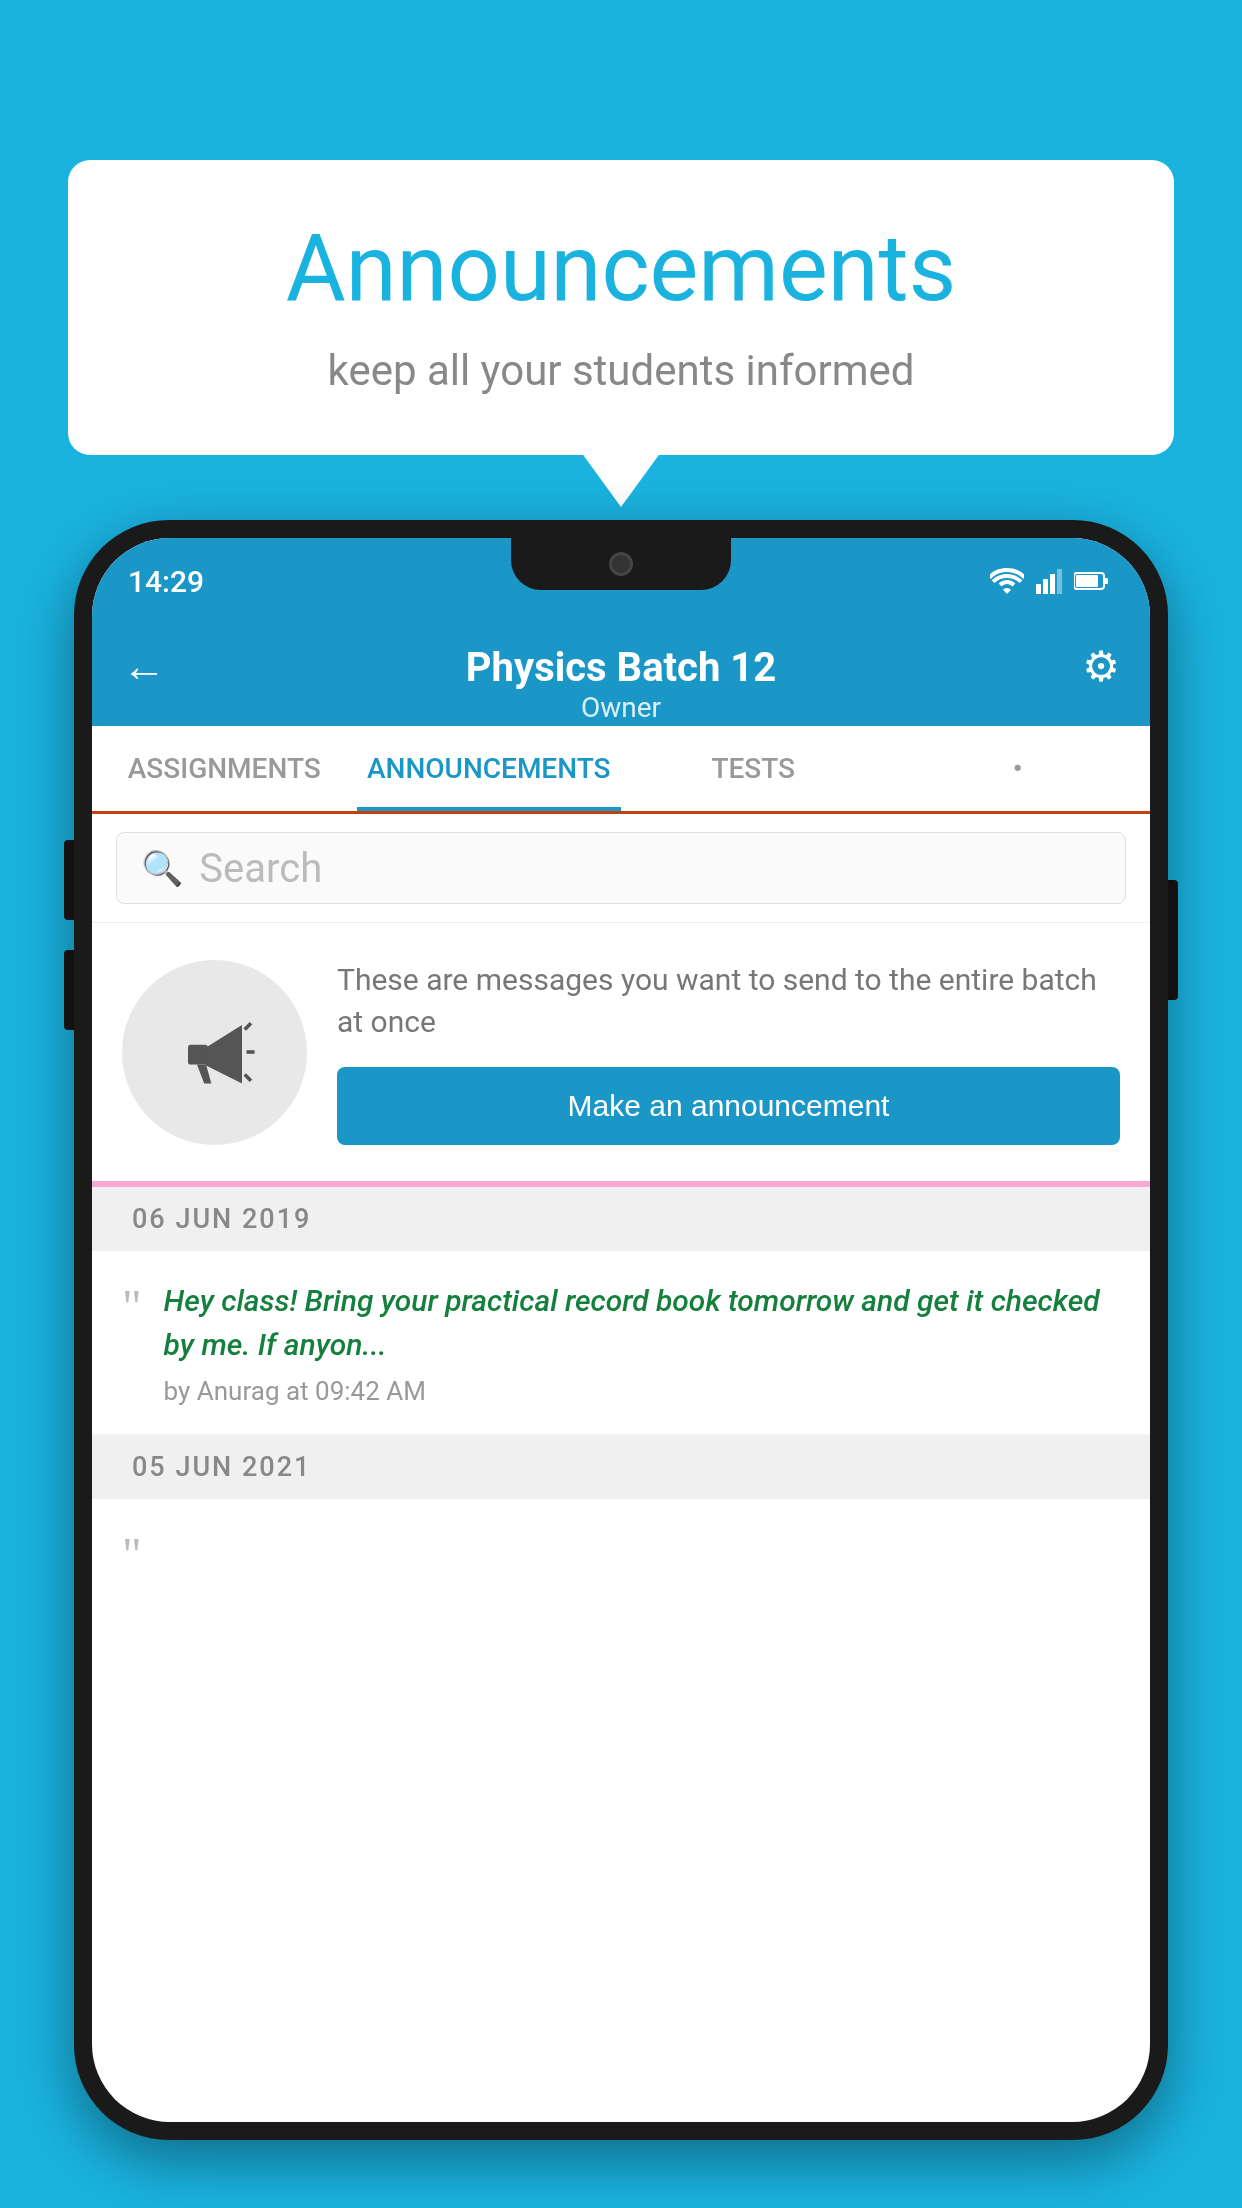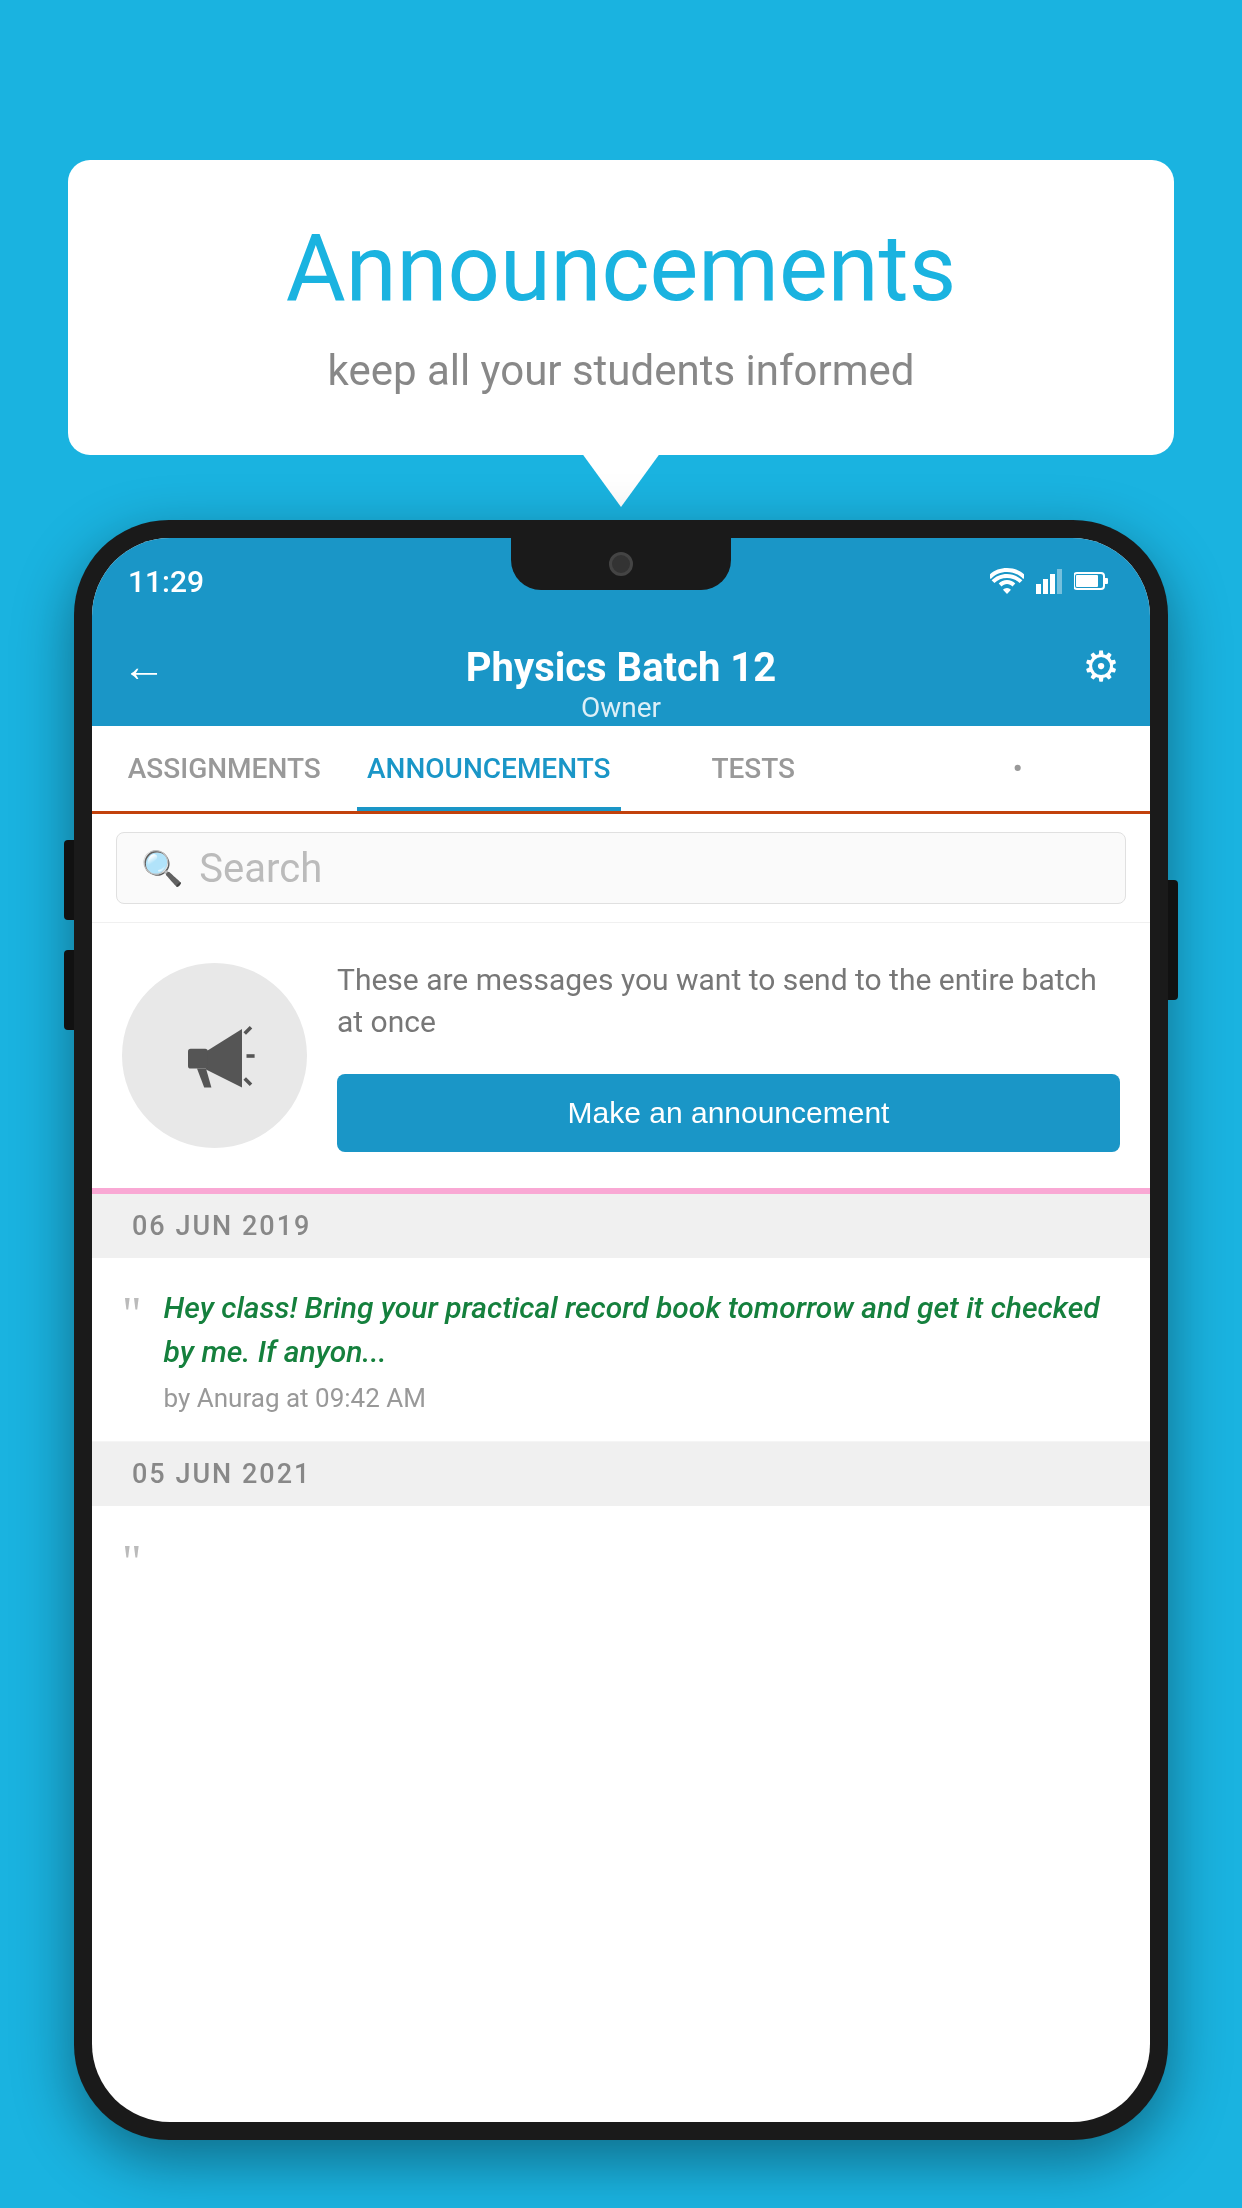--- a/index.html
+++ b/index.html
@@ -303,21 +303,20 @@
     .make-announcement-btn {
       background: #1a96c7;
       color: white;
       border: none;
       border-radius: 8px;
       padding: 22px 36px;
       font-size: 30px;
       font-weight: 500;
       cursor: pointer;
       width: 100%;
-      margin-top: 7px;
     }
 
     
     .date-divider {
       background: #f0f0f0;
       padding: 16px 40px;
     }
 
     .date-label {
       color: #888;
@@ -387,21 +386,21 @@
     <div class="phone-notch">
       <div class="camera-dot"></div>
     </div>
     <div class="phone-btn-left"></div>
     <div class="phone-btn-left2"></div>
     <div class="phone-btn-right"></div>
 
     <div class="phone-screen">
 
       <div class="status-bar">
-        <span class="status-time">11:29</span>
+        <span class="status-time">14:29</span>
         <div class="status-icons">
 
           <svg width="34" height="26" viewBox="0 0 34 26" fill="white">
             <path d="M17 6C11 6 5.6 8.4 1.6 12.3L4.4 15.1C7.6 11.9 12 10 17 10s9.4 1.9 12.6 5.1l2.8-2.8C28.4 8.4 23 6 17 6zm0-6C9.3 0 2.3 3.1-2 8.2l2.8 2.8C4.8 6.6 10.6 4 17 4s12.2 2.6 16.2 7l2.8-2.8C31.7 3.1 24.7 0 17 0zm0 12c-3.3 0-6.2 1.4-8.3 3.6L11.5 18.4C13 16.9 14.9 16 17 16s4 .9 5.5 2.4l2.8-2.8C23.2 13.4 20.3 12 17 12zm0 8c-1.6 0-3 .7-4 1.8L17 26l4-4.2c-1-.9-2.4-1.8-4-1.8z"></path>
           </svg>
 
           <svg width="26" height="26" viewBox="0 0 26 26" fill="white">
             <rect x="0" y="16" width="5" height="10"></rect>
             <rect x="7" y="11" width="5" height="15"></rect>
             <rect x="14" y="6" width="5" height="20"></rect>

